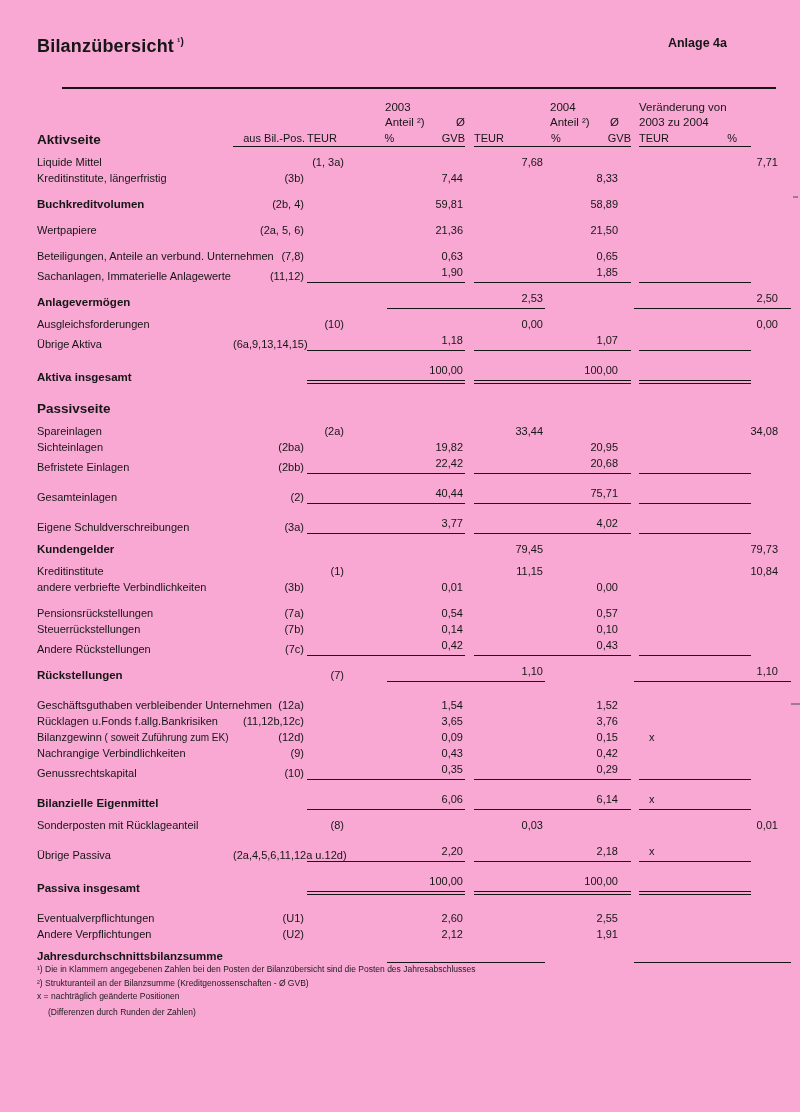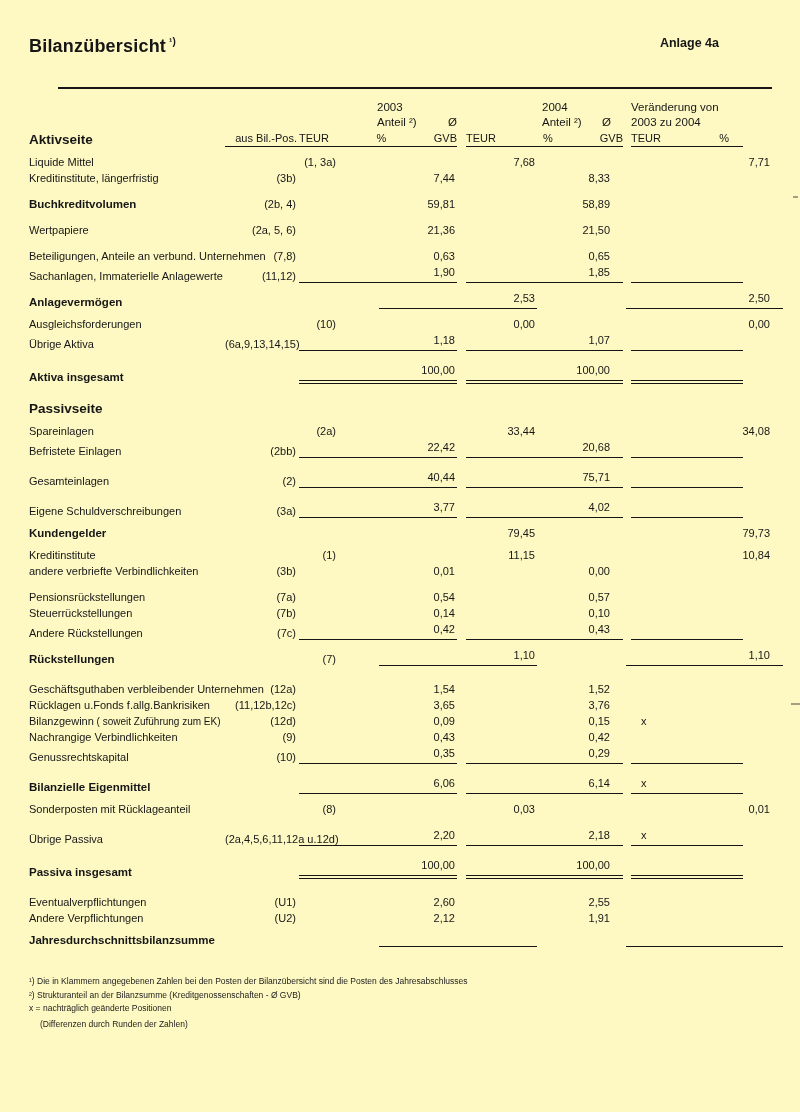--- a/index.html
+++ b/index.html
@@ -1,19 +1,19 @@
 <!DOCTYPE html>
 <html><head>
 <meta charset="utf-8">
 <style>
   html,body { margin:0; padding:0; background:#e8e8e8; }
   .page {
-    width:800px; height:1112px; background:#fef9c3; color:#161616;
+    width:800px; height:1112px; background:#f9a8d4; color:#161616;
     font-family:"Liberation Sans","DejaVu Sans",sans-serif;
-    box-sizing:border-box; padding:36px 0 0 29px; position:relative;
+    box-sizing:border-box; padding:36px 0 0 37px; position:relative;
     overflow:hidden; margin:0 auto;
   }
   .doc-header { display:flex; justify-content:space-between; align-items:flex-start; width:690px; }
   .title { font-size:18px; font-weight:bold; letter-spacing:.2px; white-space:nowrap; }
   .title sup { font-size:10px; font-weight:bold; margin-left:3px; }
   .attachment { font-size:12.5px; font-weight:bold; }
 
   .top-rule { margin-top:30px; width:714px; height:0; border:none; border-top:2.6px solid #151515; }
 
   .grid { display:grid; grid-template-columns:196px 74px 158px 9px 157px 8px 112px; }
@@ -39,21 +39,21 @@
   .row.bold .lbl-text { font-weight:bold; font-size:11.5px; }
   .pos { text-align:right; padding-right:3px; white-space:nowrap; }
   .v3 { text-align:right; padding-right:2px; }
   .v4 { text-align:right; padding-right:13px; }
   .chg { padding-left:10px; }
   .ul1 .v3, .ul1 .v4, .ul1 .chg { border-bottom:1.7px solid #151515; padding-bottom:3px; }
   .ul2 .v3, .ul2 .v4, .ul2 .chg { border-bottom:4px double #151515; padding-bottom:3px; }
 
   .section-head { font-size:13.5px; font-weight:bold; margin-top:17px; margin-bottom:4px; }
 
-  .footnotes { margin-top:28px; font-size:8.5px; line-height:13.5px; color:#1b1b1b; }
+  .footnotes { font-size:8.5px; line-height:13.5px; color:#1b1b1b; }
   .fn.indent { padding-left:11px; margin-top:2px; }
 
   .artifact { position:absolute; background:#555; opacity:.55; }
   .a1 { right:2px; top:196px; width:5px; height:2px; }
   .a2 { right:0;  top:703px; width:9px; height:2px; }
 </style>
 </head>
 <body>
 
 <div class="page">
@@ -209,20 +209,29 @@
   <div class="rows" id="passiva-rows">
       <div class="row grid g1">
     <div class="label"><span class="lbl-text">Spareinlagen</span><span class="lbl-note"></span></div>
     <div class="pos">(2a)</div>
     <div class="v3">33,44</div>
     <div></div>
     <div class="v4">34,08</div>
     <div></div>
     <div class="chg"></div>
   </div>
+      <div class="row grid">
+    <div class="label"><span class="lbl-text">Sichteinlagen</span><span class="lbl-note"></span></div>
+    <div class="pos">(2ba)</div>
+    <div class="v3">19,82</div>
+    <div></div>
+    <div class="v4">20,95</div>
+    <div></div>
+    <div class="chg"></div>
+  </div>
       <div class="row grid ul1">
     <div class="label"><span class="lbl-text">Befristete Einlagen</span><span class="lbl-note"></span></div>
     <div class="pos">(2bb)</div>
     <div class="v3">22,42</div>
     <div></div>
     <div class="v4">20,68</div>
     <div></div>
     <div class="chg"></div>
   </div>
       <div class="row grid g2 ul1">

